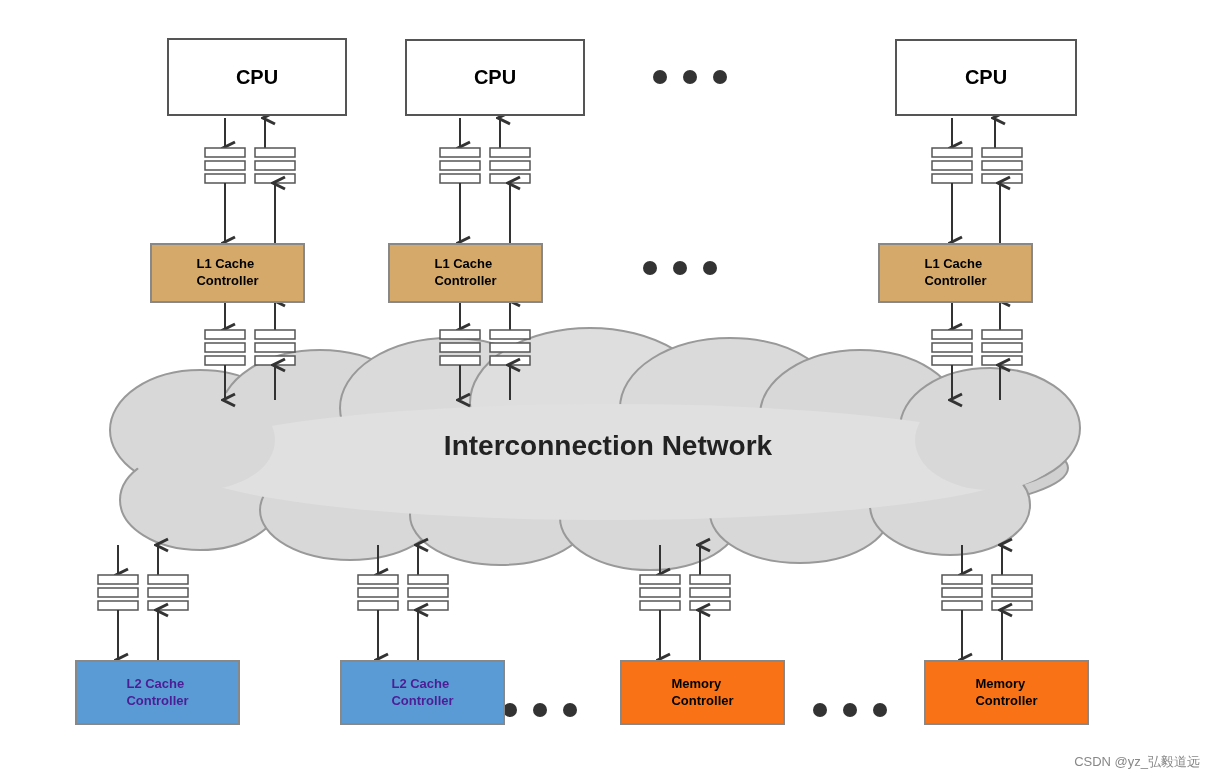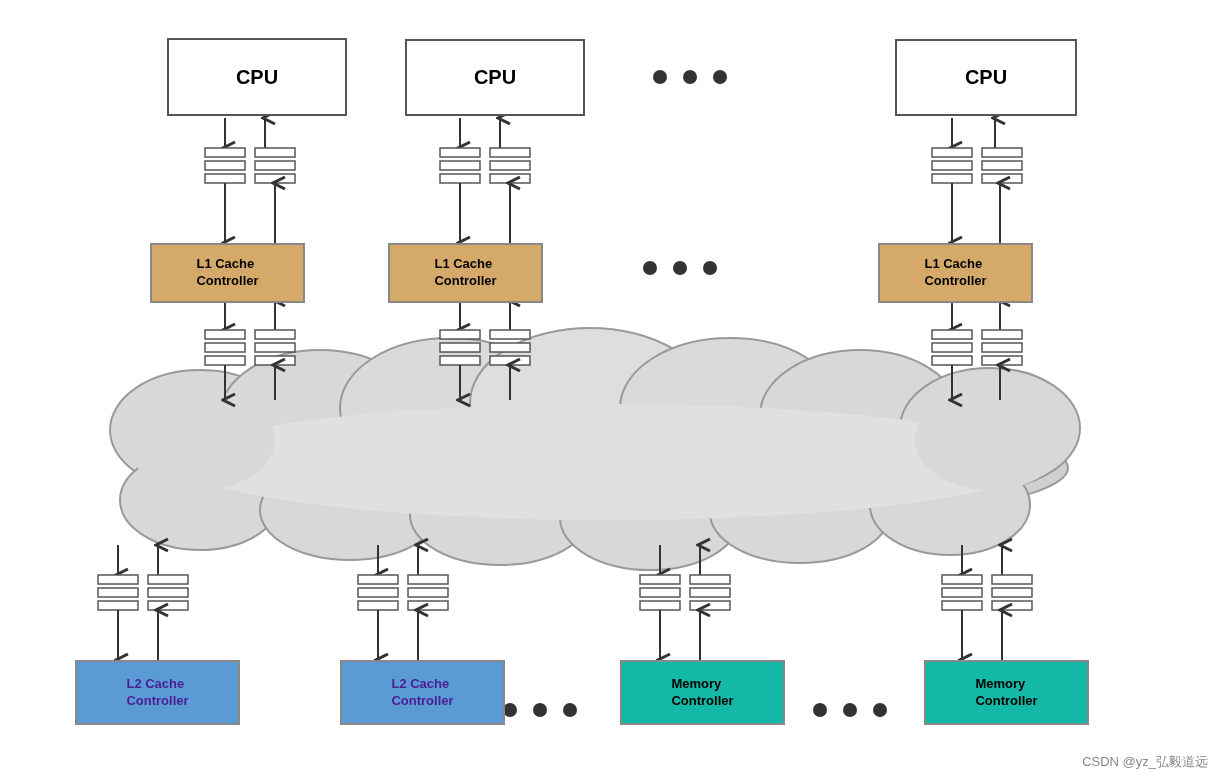--- a/index.html
+++ b/index.html
@@ -41,29 +41,29 @@
       padding: 6px 8px;
       line-height: 1.3;
     }
 
     .l2-cache-box {
       background: #5b9bd5;
       color: #4c1d95;
     }
 
     .memory-controller-box {
-      background: #14b8a6;
+      background: #f97316;
       color: #000;
     }
 
     
     .watermark {
       position: absolute;
       bottom: 8px;
-      right: 8px;
+      right: 16px;
       font-size: 13px;
       color: #888;
     }
   </style>
 </head>
 <body>
 
 <div class="diagram-container">
 
   <svg width="1216" height="779" style="position:absolute;top:0;left:0;z-index:1;">
@@ -267,20 +267,23 @@
   </div>
 
   <div class="cache-controller-box" style="left:388px;top:243px;width:155px;height:60px;display:flex;align-items:center;justify-content:center;z-index:5;">
     <span>L1 Cache<br>Controller</span>
   </div>
 
   <div class="cache-controller-box" style="left:878px;top:243px;width:155px;height:60px;display:flex;align-items:center;justify-content:center;z-index:5;">
     <span>L1 Cache<br>Controller</span>
   </div>
 
+  <div style="position:absolute;top:430px;left:0;width:1216px;text-align:center;font-size:28px;font-weight:bold;color:#222;z-index:10;">
+    <span>Interconnection Network</span>
+  </div>
 
   <div class="cache-controller-box l2-cache-box" style="left:75px;top:660px;width:165px;height:65px;display:flex;align-items:center;justify-content:center;z-index:5;">
     <span>L2 Cache<br>Controller</span>
   </div>
 
   <div class="cache-controller-box l2-cache-box" style="left:340px;top:660px;width:165px;height:65px;display:flex;align-items:center;justify-content:center;z-index:5;">
     <span>L2 Cache<br>Controller</span>
   </div>
 
   <div class="cache-controller-box memory-controller-box" style="left:620px;top:660px;width:165px;height:65px;display:flex;align-items:center;justify-content:center;z-index:5;">

